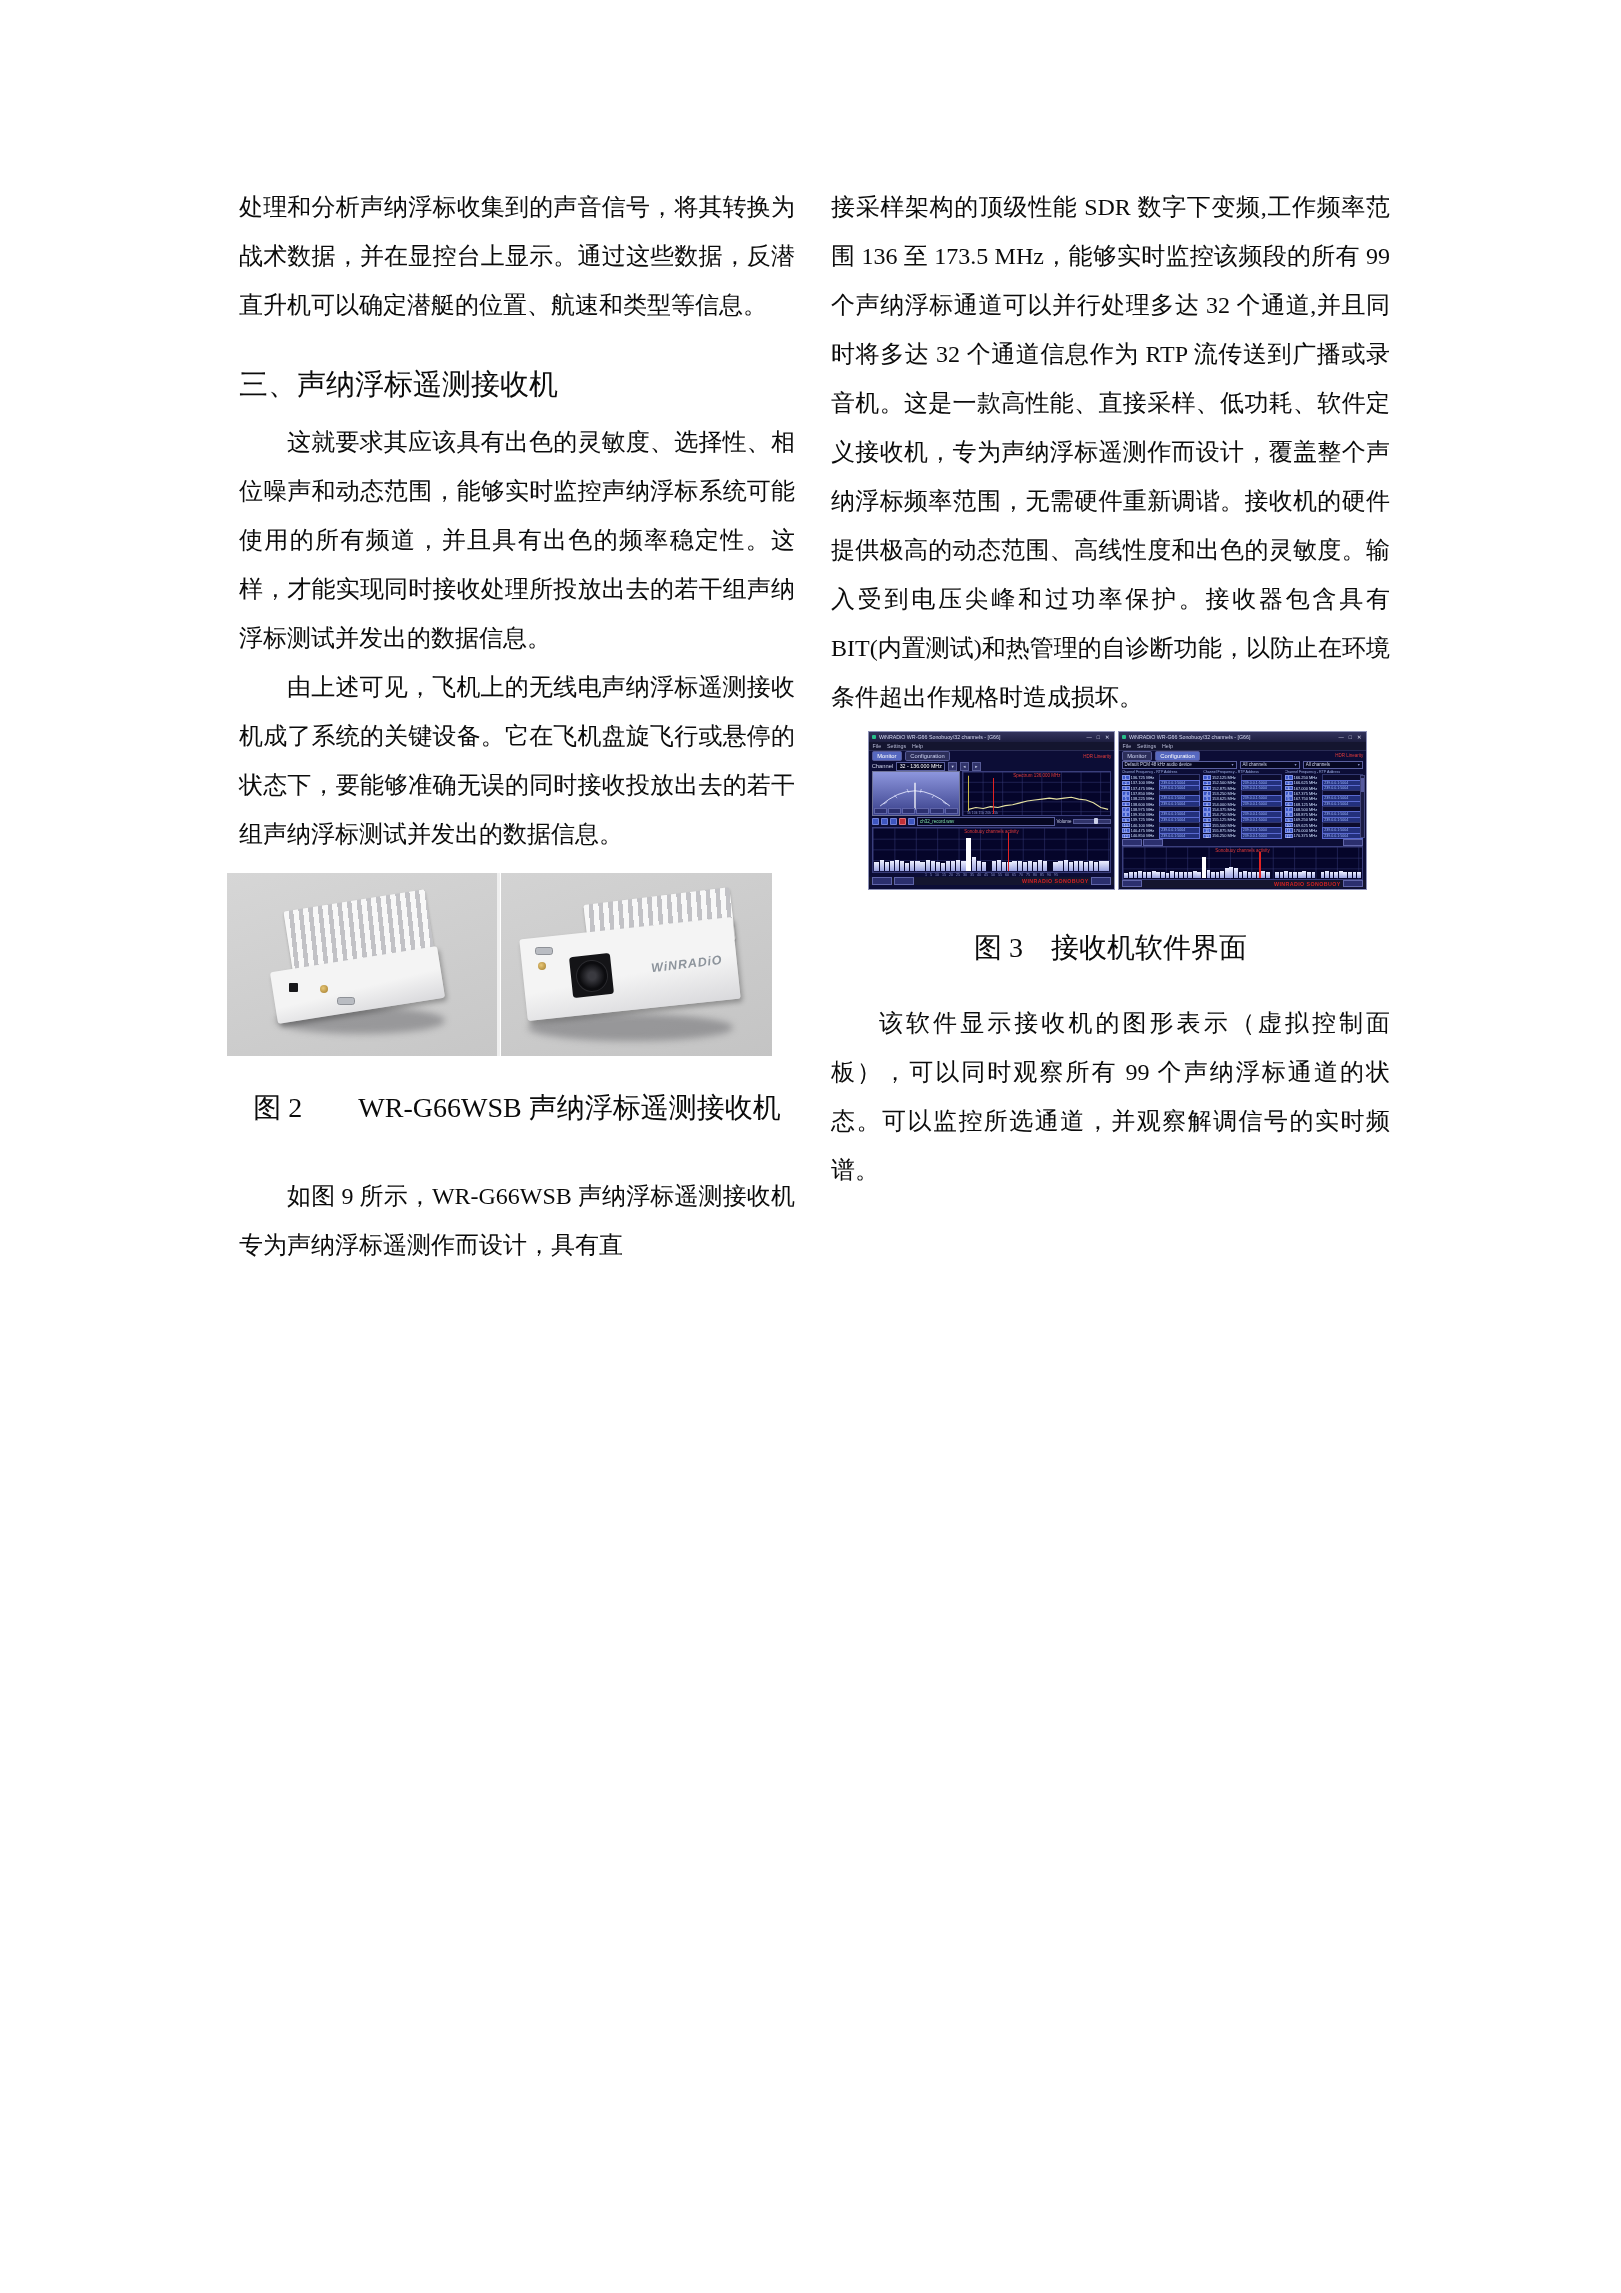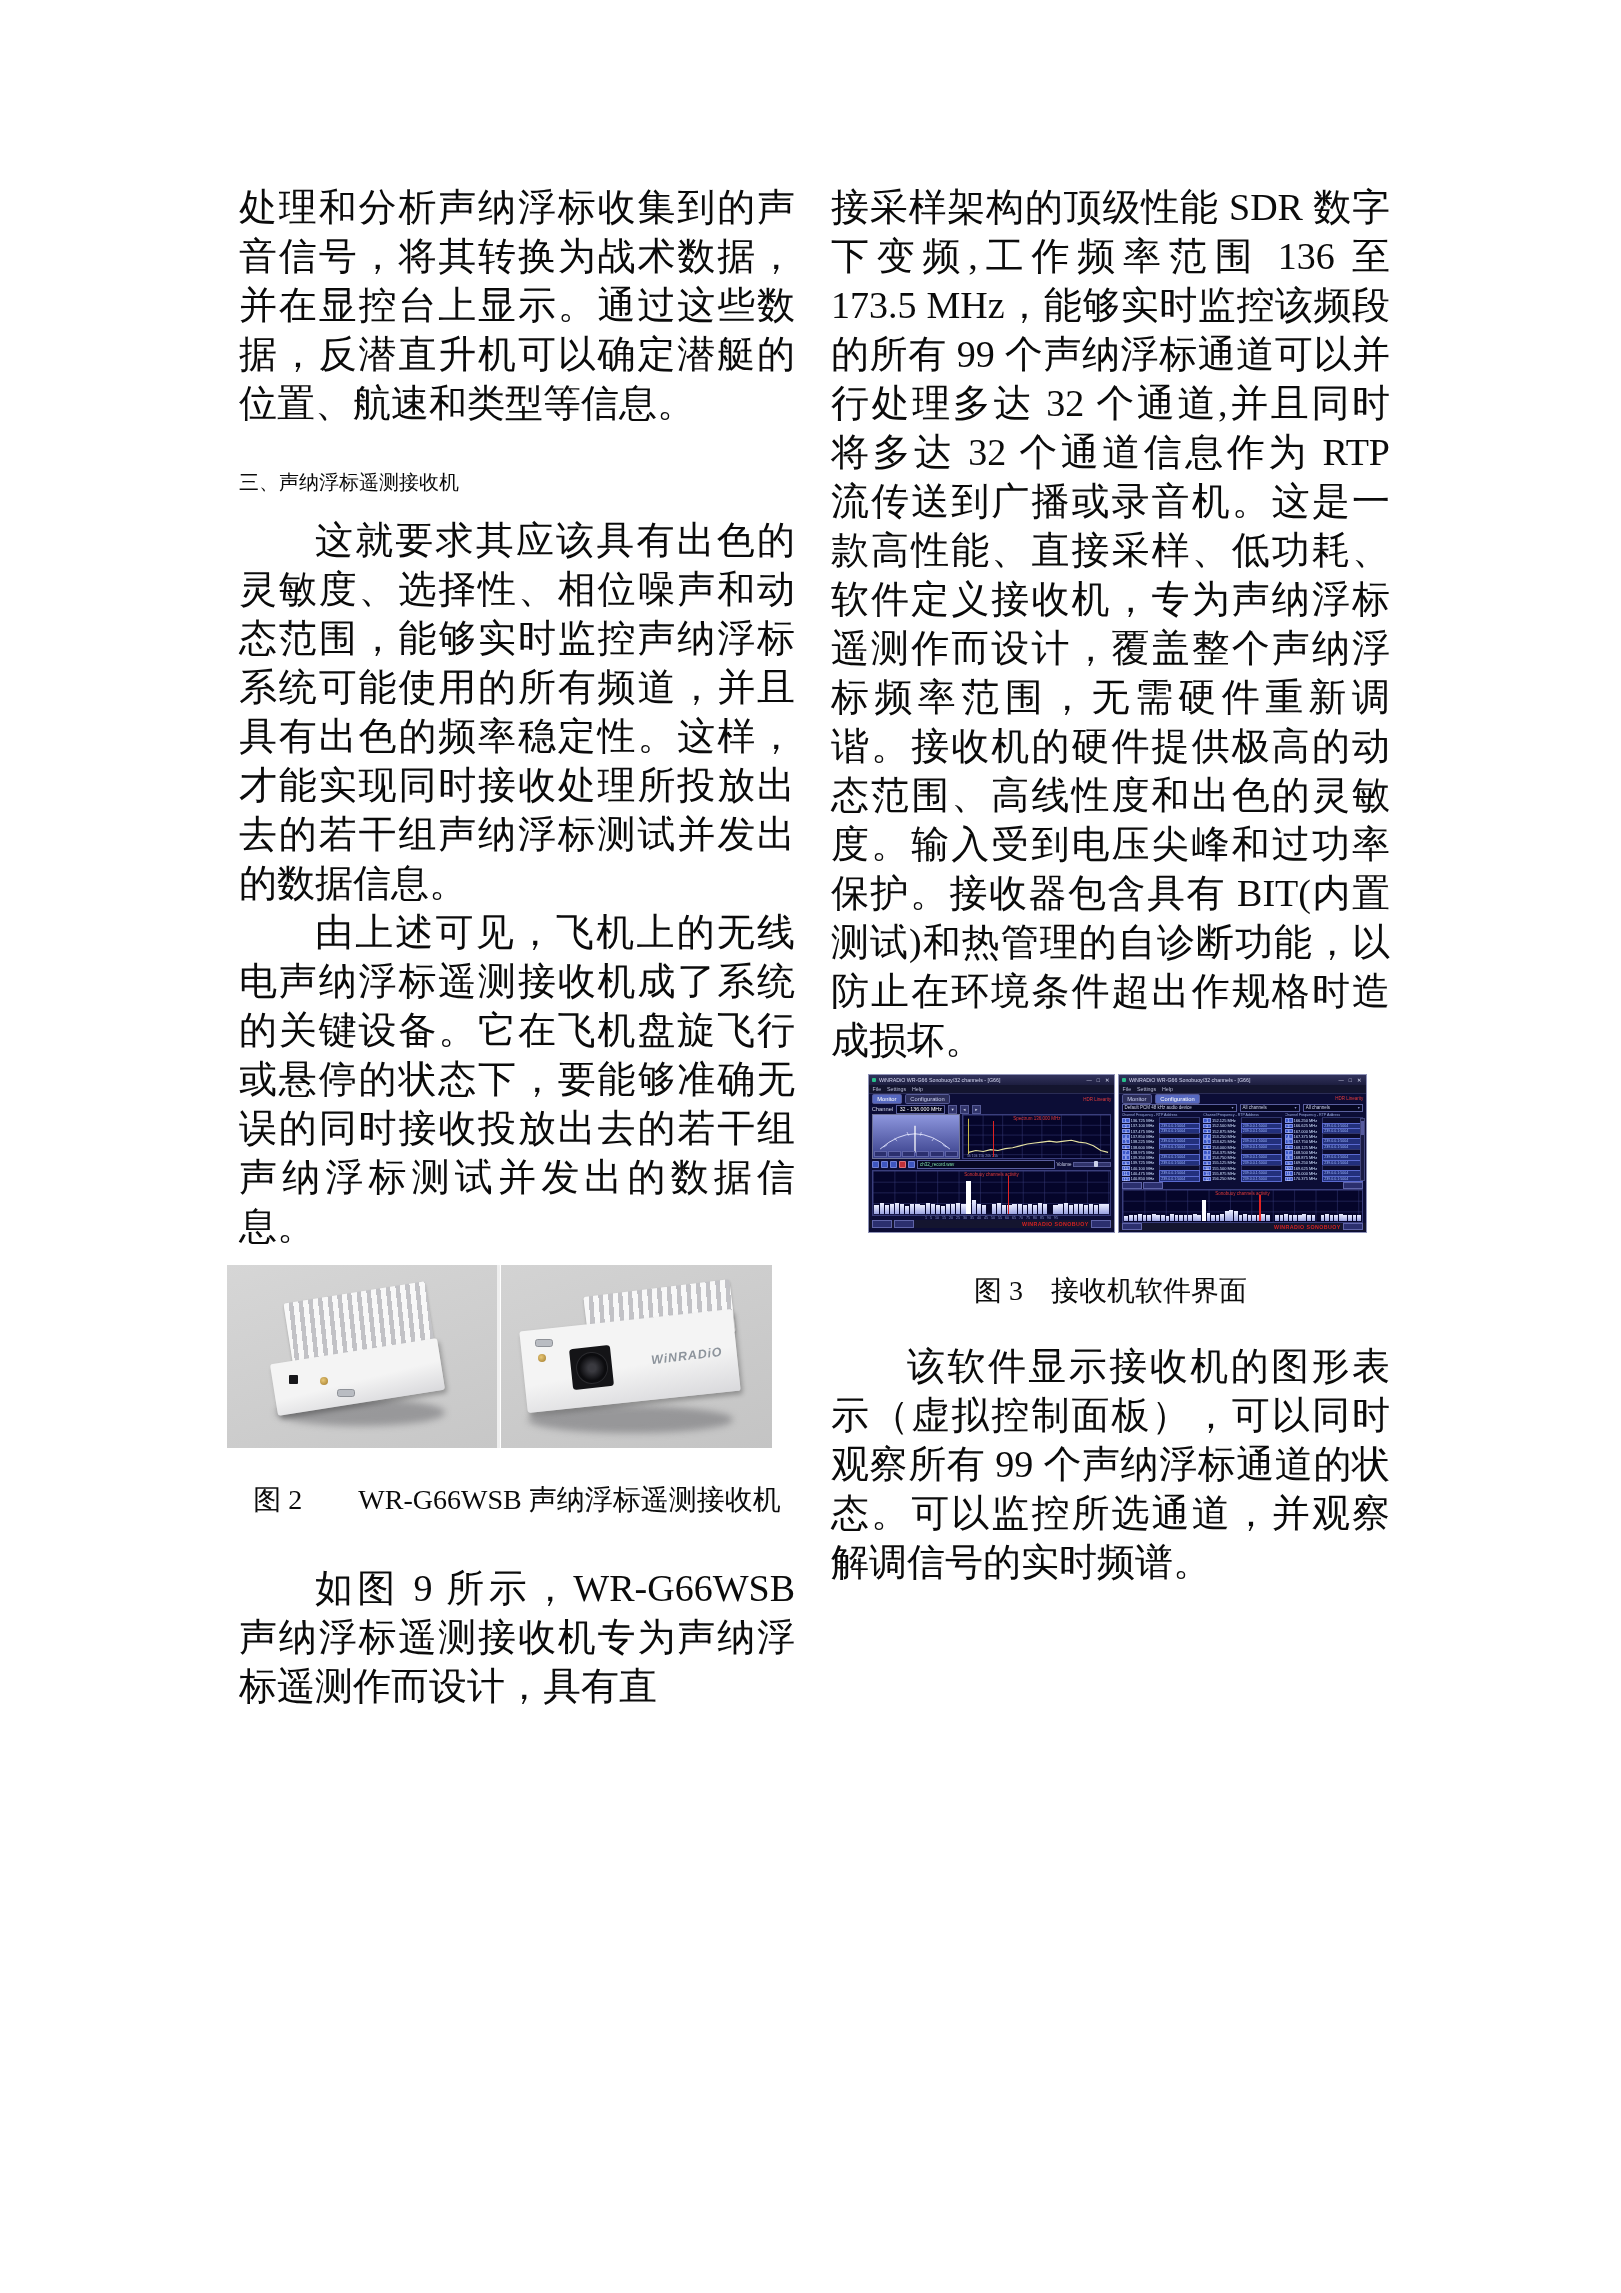--- a/index.html
+++ b/index.html
@@ -2,26 +2,26 @@
 <html style="font-size:14.3px"><head>
 <meta charset="utf-8">
 <style>
   html,body{margin:0;padding:0;}
   body{width:1622px;height:2294px;position:relative;background:#ffffff;
        font-family:"Liberation Serif","DejaVu Serif",serif;}
   #page{position:absolute;inset:0;background:#fff;}
   .col{position:absolute;top:183px;}
   #col-left{left:239px;width:556px;}
   #col-right{left:831px;width:559px;}
-  p{margin:0;font-size:38px;line-height:49px;color:#0b0b0b;text-align:justify;}
+  p{margin:0;font-size:24px;line-height:49px;color:#0b0b0b;text-align:justify;}
   .indent{text-indent:2em;}
   .g36{margin-top:32px;}
   .g30{margin-top:27px;}
   .g45{margin-top:40px;}
-  h3{margin:30px 0 9px 0;font-size:20px;line-height:49px;font-weight:normal;color:#0b0b0b;}
+  h3{margin:30px 0 9px 0;font-size:29px;line-height:49px;font-weight:normal;color:#0b0b0b;}
   .caption{text-align:center;text-align-last:center;font-size:28px;margin-top:27px;}
 
   
   .fig2{position:relative;width:545px;height:183px;margin:14.3px 0 0 -12.5px;overflow:hidden;}
   .photo{position:absolute;top:0;height:183px;overflow:hidden;}
   .photo-l{left:0;width:270px;background:linear-gradient(160deg,#d6d6d6,#c7c7c7);}
   .photo-r{left:274px;width:272px;background:linear-gradient(160deg,#d3d3d3,#c4c4c4);}
   .seam{position:absolute;left:270px;top:0;width:3.6px;height:183px;background:#efefef;}
   .dshadow{position:absolute;background:rgba(90,90,95,.45);border-radius:50%;filter:blur(3.6px);}
   .fins{position:absolute;background:repeating-linear-gradient(93deg,#f8f8f8 0 5.3px,#c2c2c6 5.3px 9.8px);

